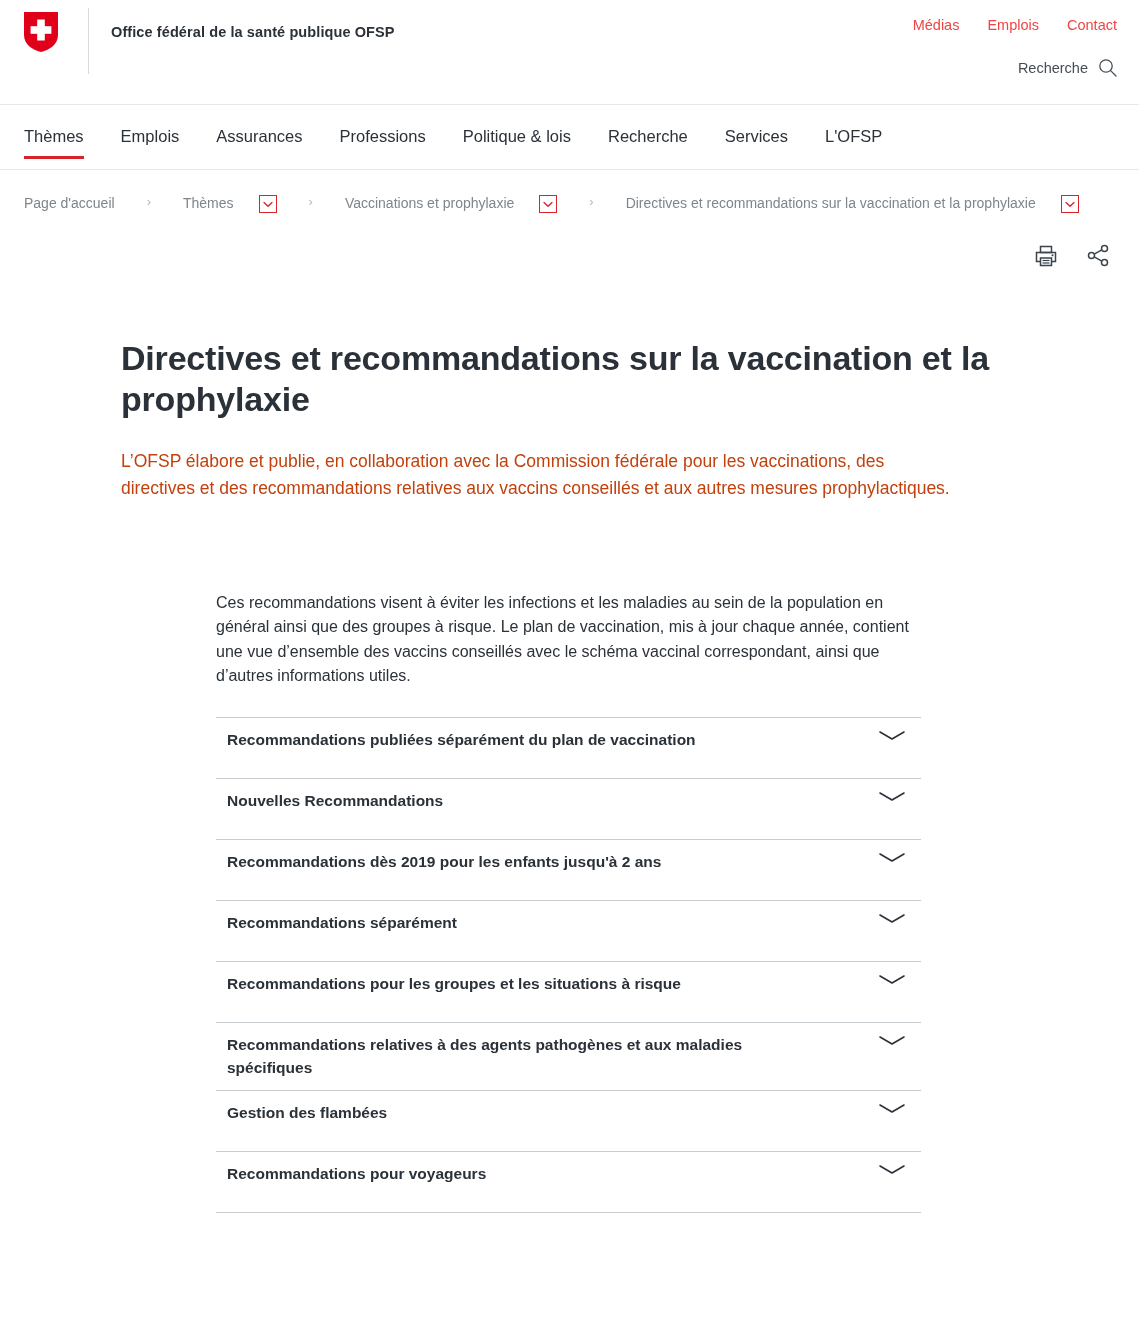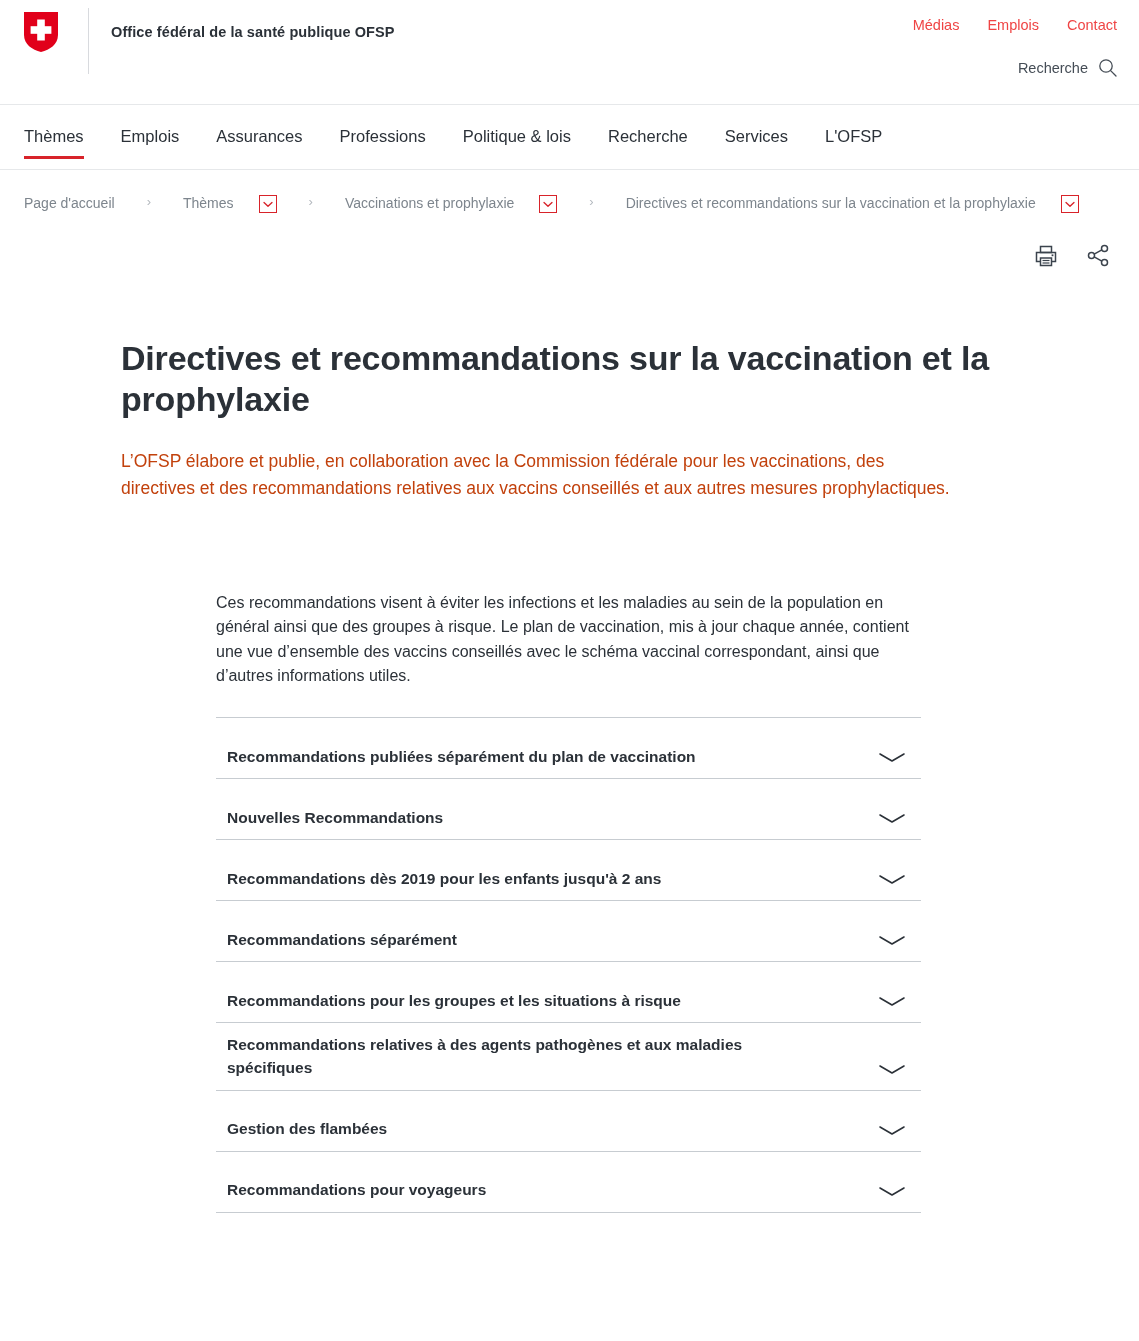--- a/index.html
+++ b/index.html
@@ -213,21 +213,21 @@
     color: #2b3138;
     margin: 0 0 29px 0;
     max-width: 703px;
   }
   .accordion {
     border-top: 1px solid #c7ccd1;
   }
   .acc-item {
     border-bottom: 1px solid #c7ccd1;
     display: flex;
-    align-items: flex-end;
+    align-items: flex-start;
     justify-content: space-between;
     min-height: 61px;
     padding: 10px 14px 10px 11px;
     cursor: pointer;
     background: none;
     width: 100%;
     text-align: left;
     font-family: inherit;
   }
   .acc-title {

